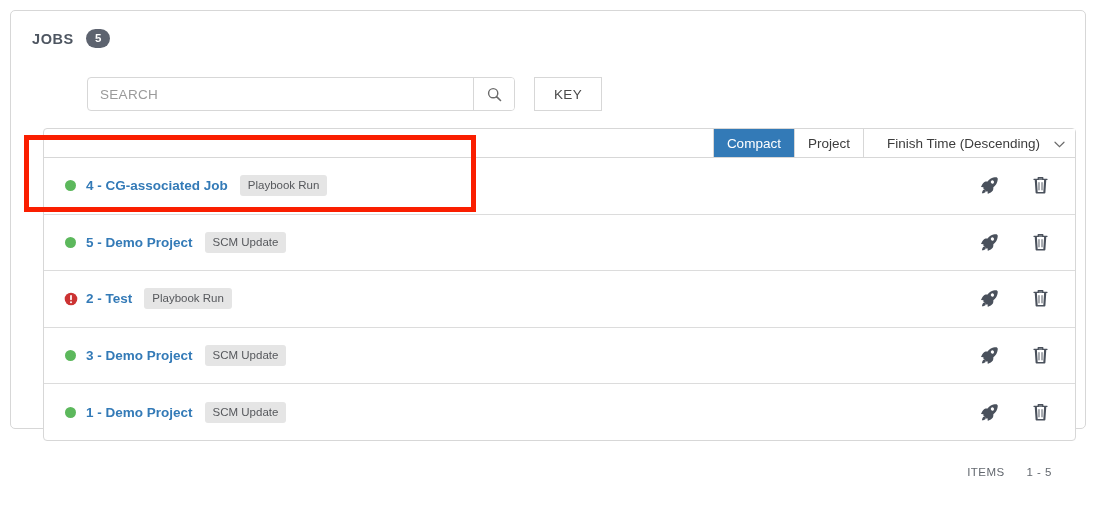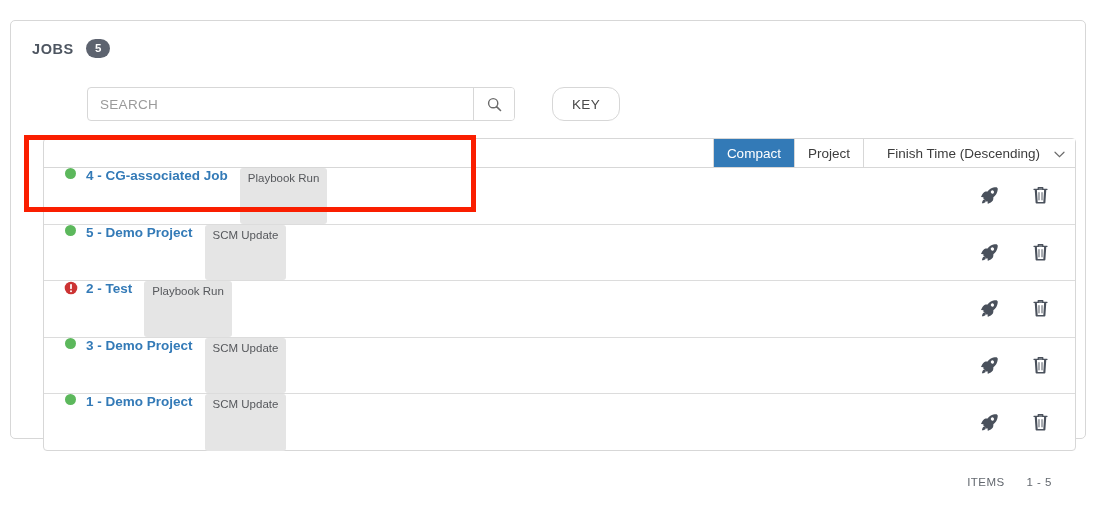--- a/index.html
+++ b/index.html
@@ -19,21 +19,21 @@
     width: 1098px;
     height: 507px;
     background: #ffffff;
     overflow: hidden;
   }
 
   
   .card {
     position: absolute;
     left: 10px;
-    top: 20px;
+    top: 10px;
     width: 1076px;
     height: 419px;
     background: #ffffff;
     border: 1px solid #d7d7d7;
     border-radius: 5px;
     box-sizing: border-box;
   }
 
   
   .panel-head {
@@ -106,24 +106,24 @@
     background: #ffffff;
     display: flex;
     align-items: center;
     justify-content: center;
     cursor: pointer;
     padding: 0;
   }
   .search-btn svg { display: block; }
 
   .key-btn {
-    margin-left: 37px;
+    margin-left: 19px;
     width: 68px;
     border: 1px solid #d7d7d7;
-    border-radius: 12px;
+    border-radius: 0;
     background: #ffffff;
     color: #4a4a4a;
     font-size: 13.5px;
     letter-spacing: 0.4px;
     font-family: "Liberation Sans", sans-serif;
     cursor: pointer;
     display: flex;
     align-items: center;
     justify-content: center;
   }
@@ -186,20 +186,21 @@
     display: inline-block;
     color: #6b6b6b;
   }
 
   
   .rows { }
   .job-row {
     position: relative;
     height: 56.5px;
     display: flex;
+    align-items: center;
     border-bottom: 1px solid #dcdcdc;
     box-sizing: border-box;
     padding: 0 22px 0 21px;
   }
   .job-row:last-child { border-bottom: 0; }
 
   .status-dot {
     width: 11px;
     height: 11px;
     border-radius: 50%;

